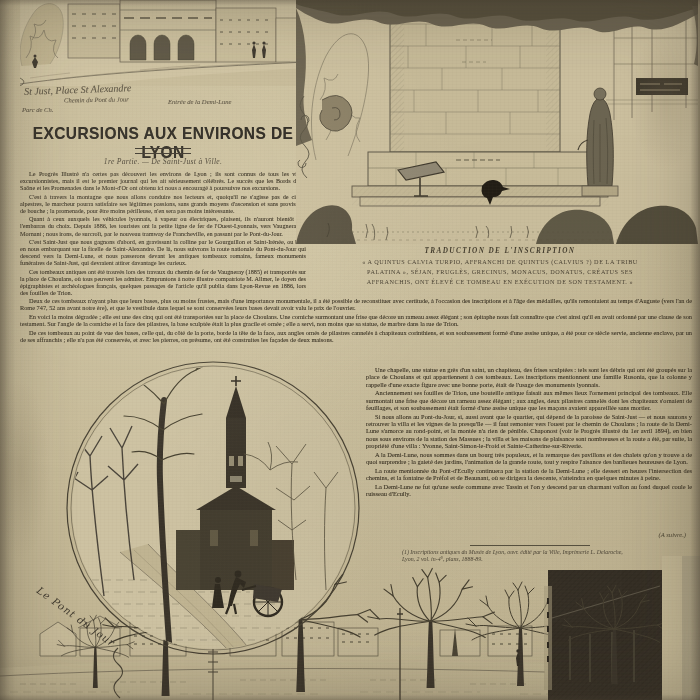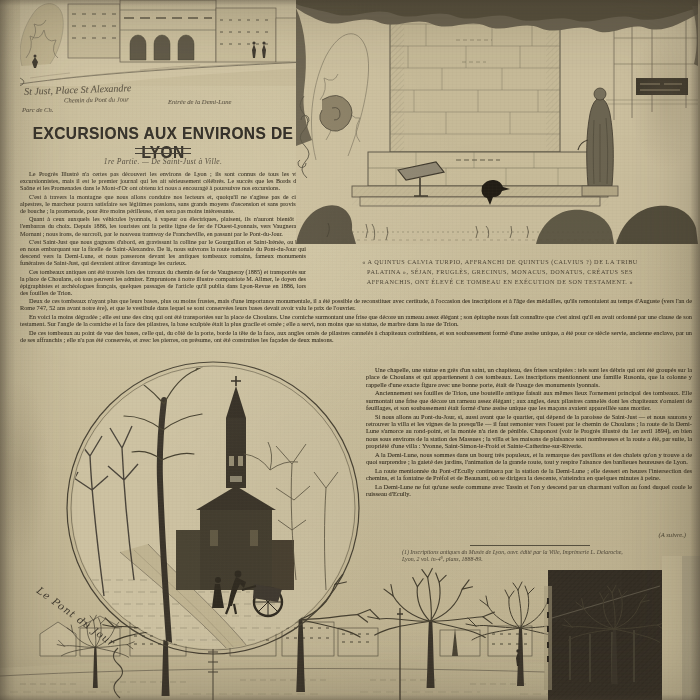--- a/index.html
+++ b/index.html
@@ -187,20 +187,21 @@
       <path d="M0,8 C10,30 12,60 8,90 C6,108 10,126 16,140 L0,146 Z" fill="#5f5846" opacity=".9"></path>
       <path d="M396,6 C402,26 402,48 398,64 L402,66 V6 Z" fill="#5f5846" opacity=".8"></path>
     </g>
 
     <g stroke="#56503f" fill="none" stroke-width=".9">
       <path d="M8,96 q-8,10 0,18 q8,8 0,16 q-8,8 1,16 q8,8 0,16 q-7,8 2,16"></path>
       <path d="M5,120 a4,4 0 1 1 6,3 M4,160 a4,4 0 1 0 6,3"></path>
     </g>
   </svg>
 
+  <div class="abs cap-title" style="left:330px;top:247px;width:340px;">TRADUCTION DE L'INSCRIPTION</div>
   <div class="abs cap-lines" style="left:324px;top:257px;width:352px;">
       <div>« A QUINTUS CALVIA TURPIO, AFFRANCHI DE QUINTUS (CALVIUS ?) DE LA TRIBU</div>
       <div>PALATINA », SÉJAN, FRUGLÈS, GRECINUS, MONACUS, DONATUS, CRÉATUS SES</div>
       <div>AFFRANCHIS, ONT ÉLEVÉ CE TOMBEAU EN EXÉCUTION DE SON TESTAMENT. »</div>
     </div>
 
   <div class="abs t" style="left:20px;top:297px;width:672px;height:74px;overflow:hidden;font-size:6.3px;">
       <div class="para">Deux de ces tombeaux n'ayant plus que leurs bases, plus ou moins frustes, mais d'une importance monumentale, il a été possible de reconstituer avec certitude, à l'occasion des inscriptions et à l'âge des médailles, qu'ils remontaient au temps d'Auguste (vers l'an de Rome 747, 52 ans avant notre ère), et que le vestibule dans lequel se sont conservées leurs bases devait avoir valu le prix de l'ouvrier.</div>
       <div class="para">En voici la moins dégradée ; elle est une des cinq qui ont été transportées sur la place de Choulans. Une corniche surmontant une frise que décore un rameau assez élégant ; son épitaphe nous fait connaître que c'est ainsi qu'il en avait ordonné par une clause de son testament. Sur l'angle de la corniche et la face des pilastres, la base sculptée était la plus gracile et ornée ; elle a servi, non moins que sa statue, de marbre dans la rue de Trion.</div>
       <div class="para">De ces tombeaux au point de vue des bases, celle qui, du côté de la porte, borde la tête de la face, aux angles ornés de pilastres cannelés à chapiteaux corinthiens, et son soubassement formé d'une assise unique, a été pour ce siècle servie, ancienne enclave, par un de ses affranchis ; elle n'a pas été conservée, et avec les pierres, on présume, ont été construites les façades de deux maisons.</div>

